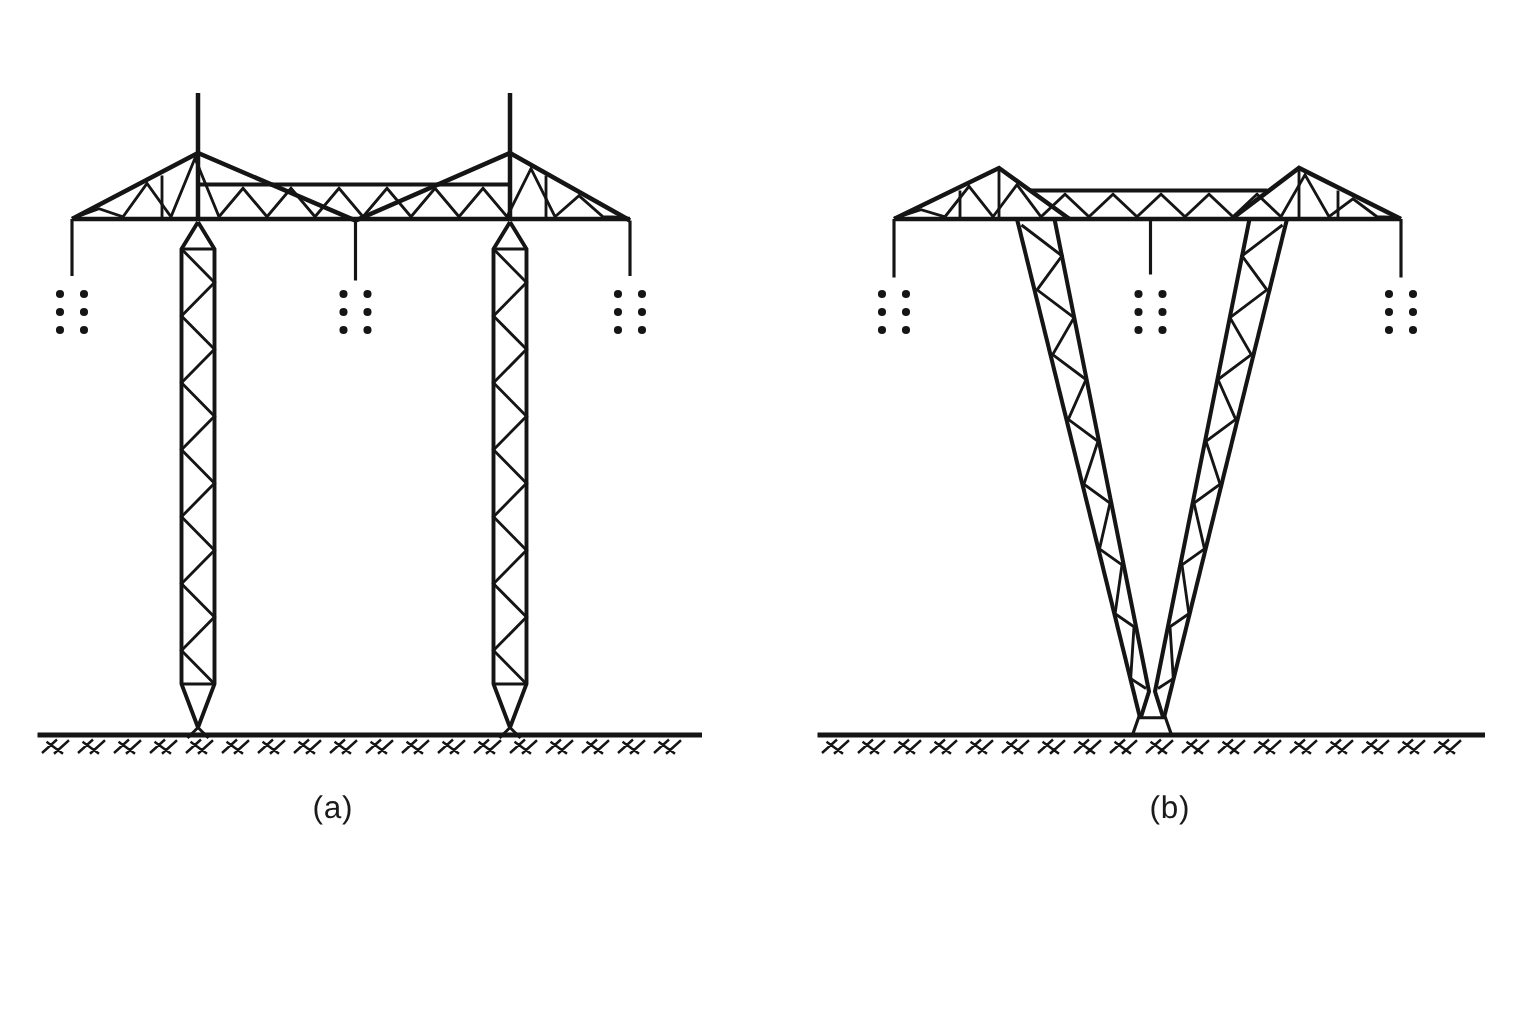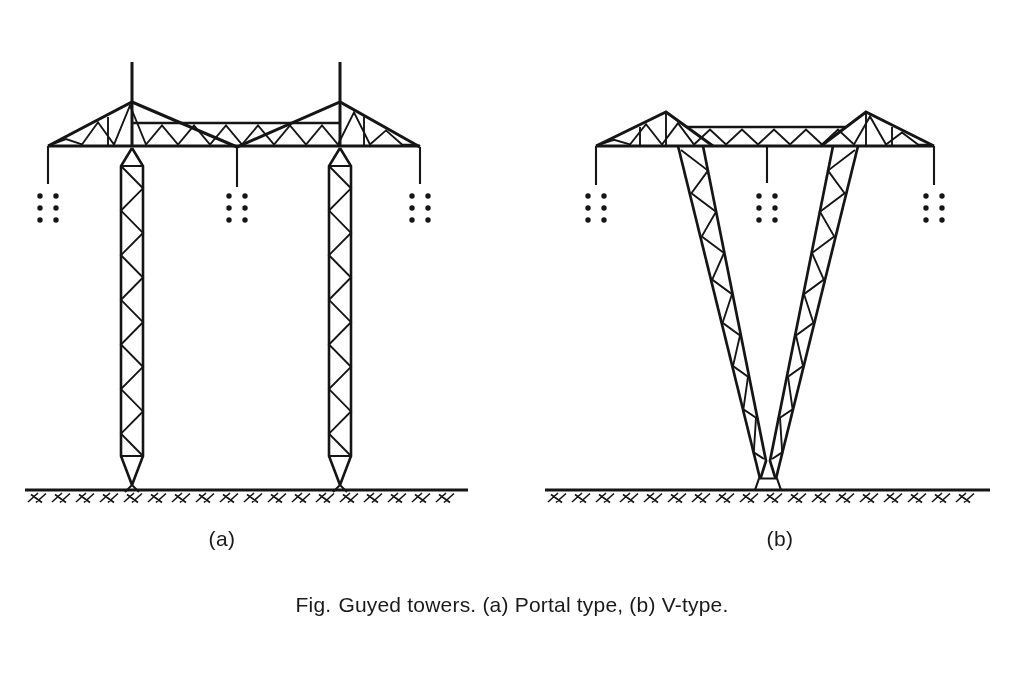--- a/index.html
+++ b/index.html
@@ -103,14 +103,13 @@
         <circle cx="926" cy="220" r="2.7" fill="#151515" stroke="none"></circle>
         <circle cx="942" cy="196" r="2.7" fill="#151515" stroke="none"></circle>
         <circle cx="942" cy="208" r="2.7" fill="#151515" stroke="none"></circle>
         <circle cx="942" cy="220" r="2.7" fill="#151515" stroke="none"></circle>
       </g>
   </svg>
 
   <div class="sublabel label-a">(a)</div>
   <div class="sublabel label-b">(b)</div>
 
-  <div class="caption"><span class="prefix">Fig.</span><span>Guyed towers. (a) Portal type, (b) V-type.</span></div>
 </div>
 
 </body></html>

